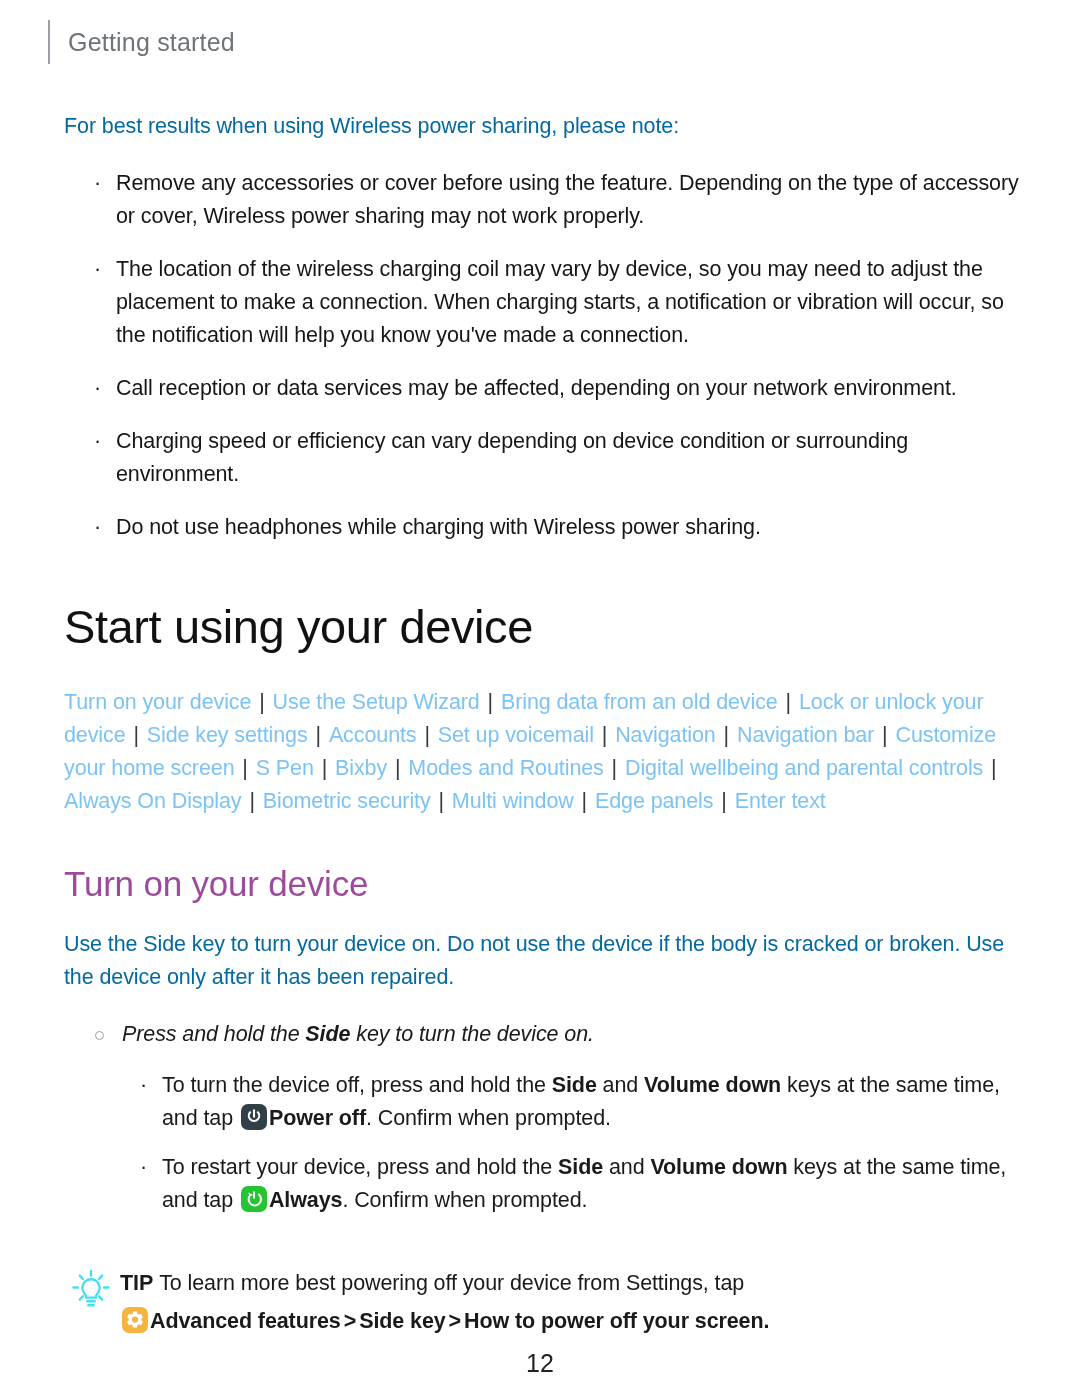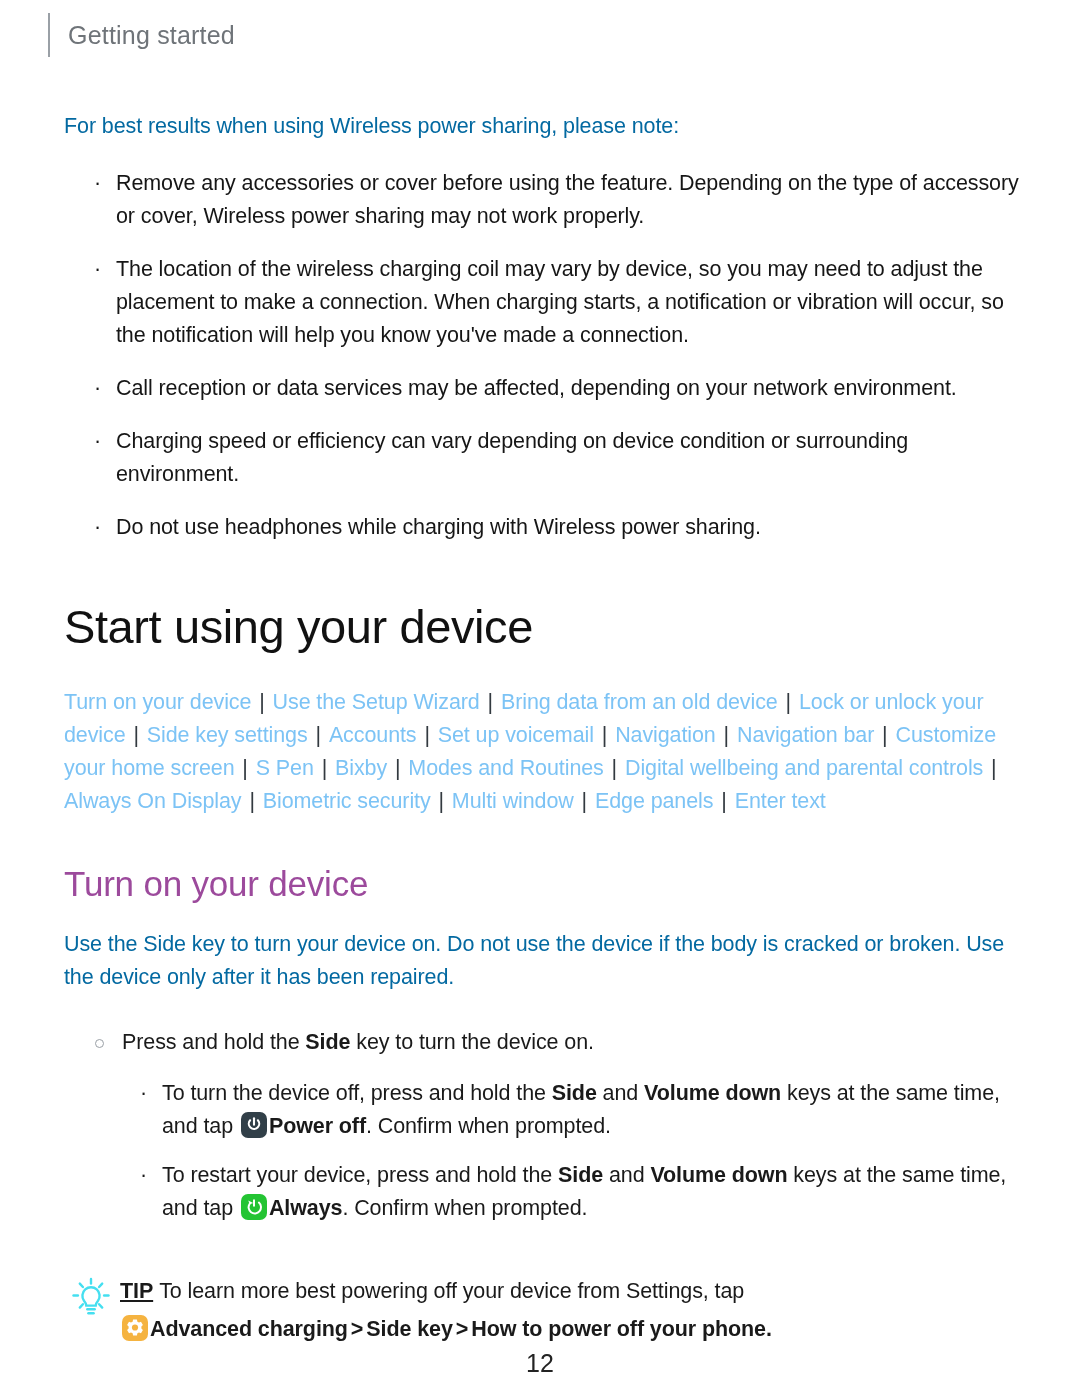--- a/index.html
+++ b/index.html
@@ -14,21 +14,21 @@
     position: relative;
     font-family: "Liberation Sans", sans-serif;
     color: #1a1a1a;
     overflow: hidden;
   }
 
   
   .page-header {
     position: absolute;
     left: 48px;
-    top: 13px;
+    top: 20px;
     display: flex;
     align-items: center;
     height: 44px;
   }
   .header-rule {
     width: 2px;
     height: 44px;
     background: #9aa0a6;
     margin-right: 18px;
   }
@@ -119,22 +119,23 @@
     line-height: 44px;
   }
 
   p.intro {
     margin-top: 22px;
   }
 
   
   ul.circles {
     list-style: none;
-    margin: 32px 0 0 0;
+    margin: 24px 0 0 0;
     padding: 0;
+    font-style: italic;
   }
   ul.circles > li {
     position: relative;
     padding-left: 58px;
     font-size: 21.5px;
     line-height: 33px;
     letter-spacing: -0.1px;
   }
   ul.circles > li .ring {
     position: absolute;
@@ -198,21 +199,20 @@
   .tip-bulb {
     position: absolute;
     left: 4px;
     top: 2px;
     width: 46px;
     height: 46px;
   }
   .tip .tip-word {
     font-weight: 700;
     margin-right: 6px;
-    text-decoration: underline;
   }
   .tip .tip-line2 {
     display: block;
     font-weight: 700;
     margin-top: 2px;
   }
   .tip .chev { font-weight: 700; padding: 0 3px; }
 
   
   .page-number {
@@ -307,18 +307,18 @@
           <path d="M16 25.8a8.6 8.6 0 1 1 14 0c-1.6 2-2.2 3-2.3 4.8h-9.4c-.1-1.8-.7-2.8-2.3-4.8z"></path>
           <path d="M19.3 34.2h7.4"></path>
           <path d="M20.4 38.3h5.2"></path>
         </g>
       </svg>
     </span>
     <span class="tip-word">TIP</span><span>To learn more best powering off your device from Settings, tap</span>
     <span class="tip-line2"><span class="inline-icon icon-gear"><svg width="26" height="26" viewBox="0 0 26 26">
             <path d="M11.1 4.6h3.8l.5 2.1 1.6.9 2-.8 1.9 3.3-1.5 1.5v1.8l1.5 1.5-1.9 3.3-2-.8-1.6.9-.5 2.1h-3.8l-.5-2.1-1.6-.9-2 .8L5.1 14.9l1.5-1.5v-1.8L5.1 10.1l1.9-3.3 2 .8 1.6-.9z" fill="#ffffff"></path>
             <circle cx="13" cy="12.5" r="3.1" fill="#f5b340"></circle>
-          </svg></span><span>Advanced charging</span><span class="chev">&gt;</span><span>Side key</span><span class="chev">&gt;</span><span>How to power off your phone.</span></span>
+          </svg></span><span>Advanced features</span><span class="chev">&gt;</span><span>Side key</span><span class="chev">&gt;</span><span>How to power off your screen.</span></span>
   </div>
 
 </div>
 
 <div class="page-number">12</div>
 
 </body></html>

